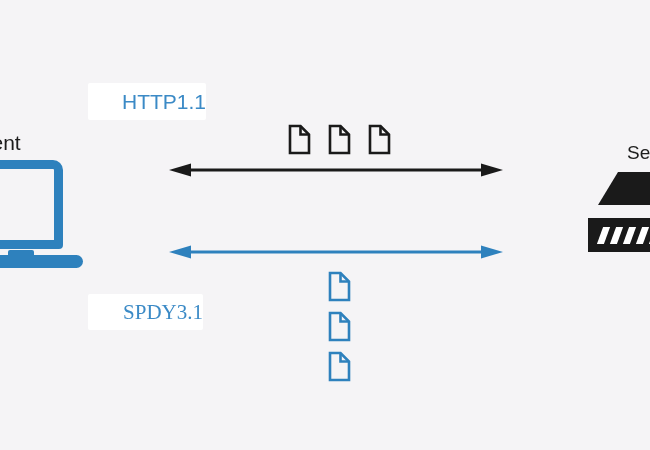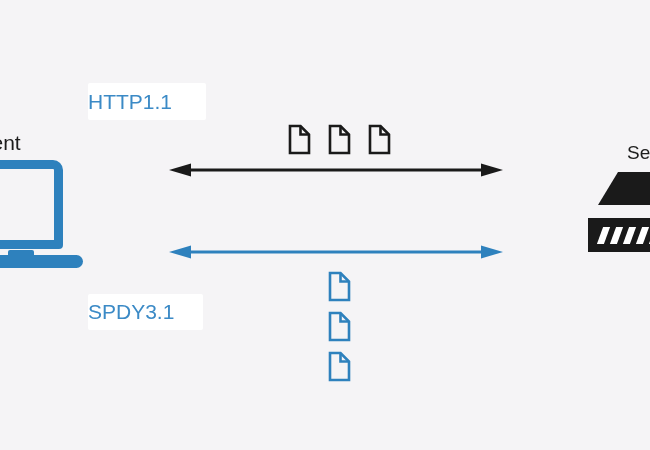--- a/index.html
+++ b/index.html
@@ -26,25 +26,25 @@
     position:absolute; left:8px; top:250px; width:26px; height:7px;
     background:var(--blue); border-radius:2px 2px 0 0;
   }
   .laptop-base{
     position:absolute; left:-60px; top:255px; width:143px; height:13px;
     background:var(--blue); border-radius:0 7px 7px 0;
   }
   
   .proto-label{
     position:absolute; background:var(--label-bg); border-radius:2px;
-    display:flex; align-items:center; justify-content:flex-start;
+    display:flex; align-items:center; justify-content:flex-end;
     color:var(--label-blue); font-size:21px; white-space:nowrap;
   }
   .proto-http{left:88px; top:83px; width:118px; height:37px;}
-  .proto-spdy{left:88px; top:294px; width:115px; height:36px;}
+  .proto-spdy{left:88px; top:294px; width:115px; height:36px;font-family:Liberation Serif, serif;}
   
   .arrow{position:absolute; left:168px; width:336px; height:22px;}
   .arrow-http{top:159px;}
   .arrow-spdy{top:241px;}
   .arrow-http line{stroke:var(--black);} .arrow-http polygon{fill:var(--black);}
   .arrow-spdy line{stroke:var(--blue);}  .arrow-spdy polygon{fill:var(--blue);}
   
   .docs-row{position:absolute; left:287px; top:124px; display:flex; gap:15px;}
   .docs-col{position:absolute; left:327px; top:271px; display:flex; flex-direction:column; gap:9px;}
   .doc{width:25px; height:31px; display:block;}

